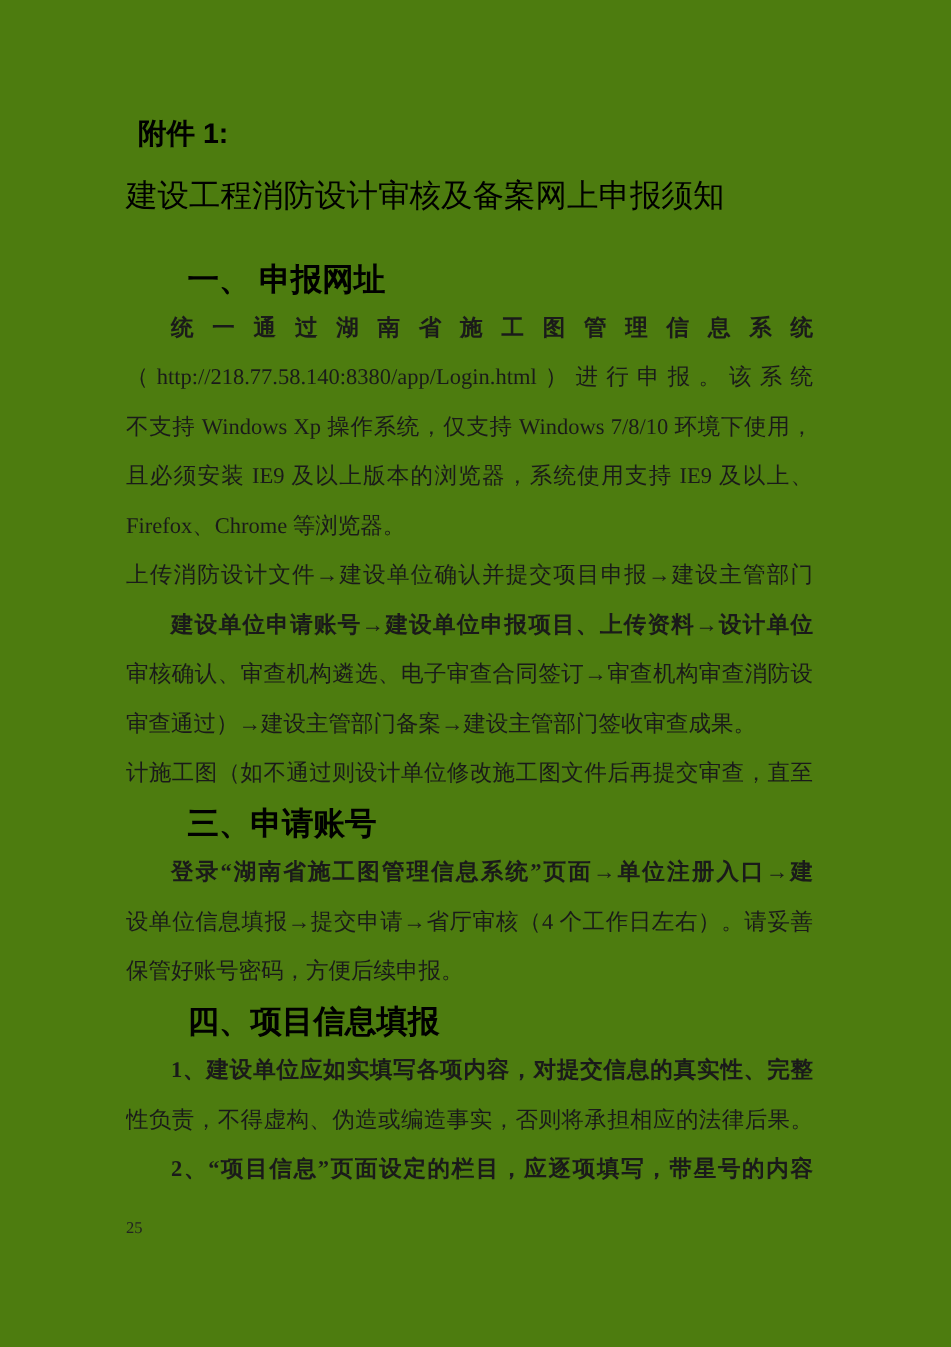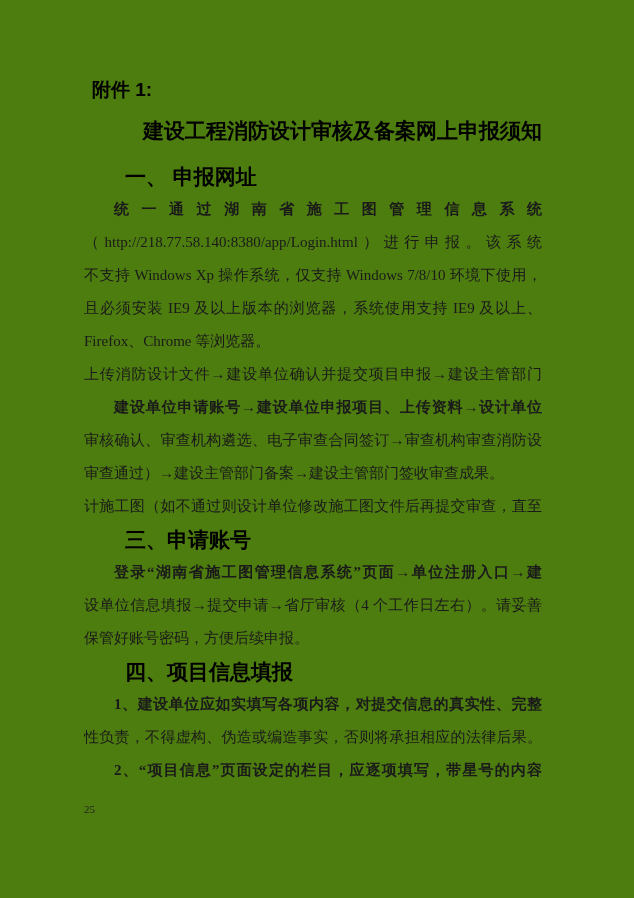--- a/index.html
+++ b/index.html
@@ -25,29 +25,29 @@
     line-height: 24px;
     font-family: "Liberation Sans", sans-serif;
     font-weight: 700;
     font-size: 19px;
     color: #000000;
   }
   .doc-title {
     margin-top: 14px;
     height: 30px;
     line-height: 30px;
-    text-align: right;
+    text-align: left;
     font-family: "Liberation Sans", sans-serif;
-    font-weight: 700;
+    font-weight: 400;
     font-size: 21px;
     color: #000000;
     white-space: nowrap;
   }
   .sections {
-    margin-top: 14px;
+    margin-top: 24px;
   }
   .heading {
     height: 33px;
     line-height: 33px;
     padding-left: 41px;
     font-family: "Liberation Sans", sans-serif;
     font-weight: 700;
     font-size: 21px;
     color: #000000;
     white-space: nowrap;

